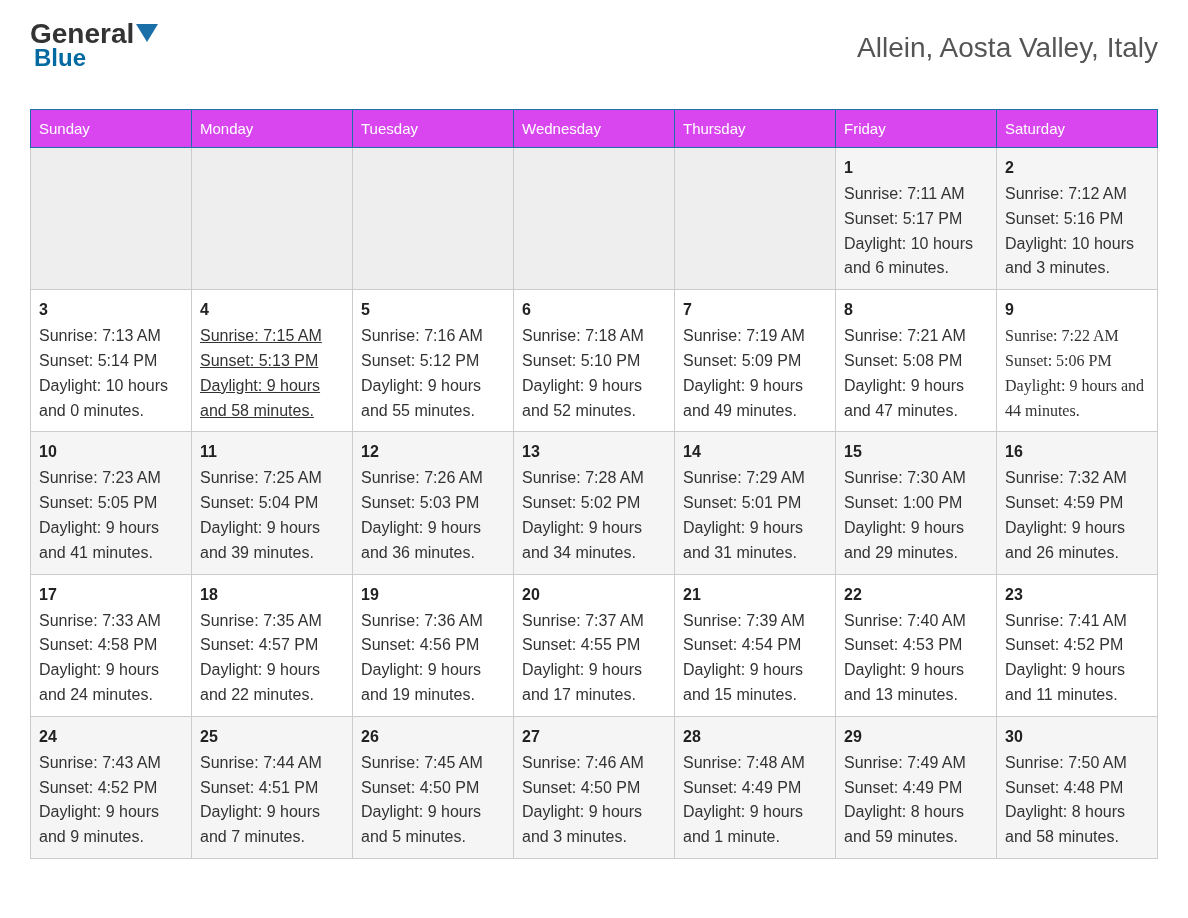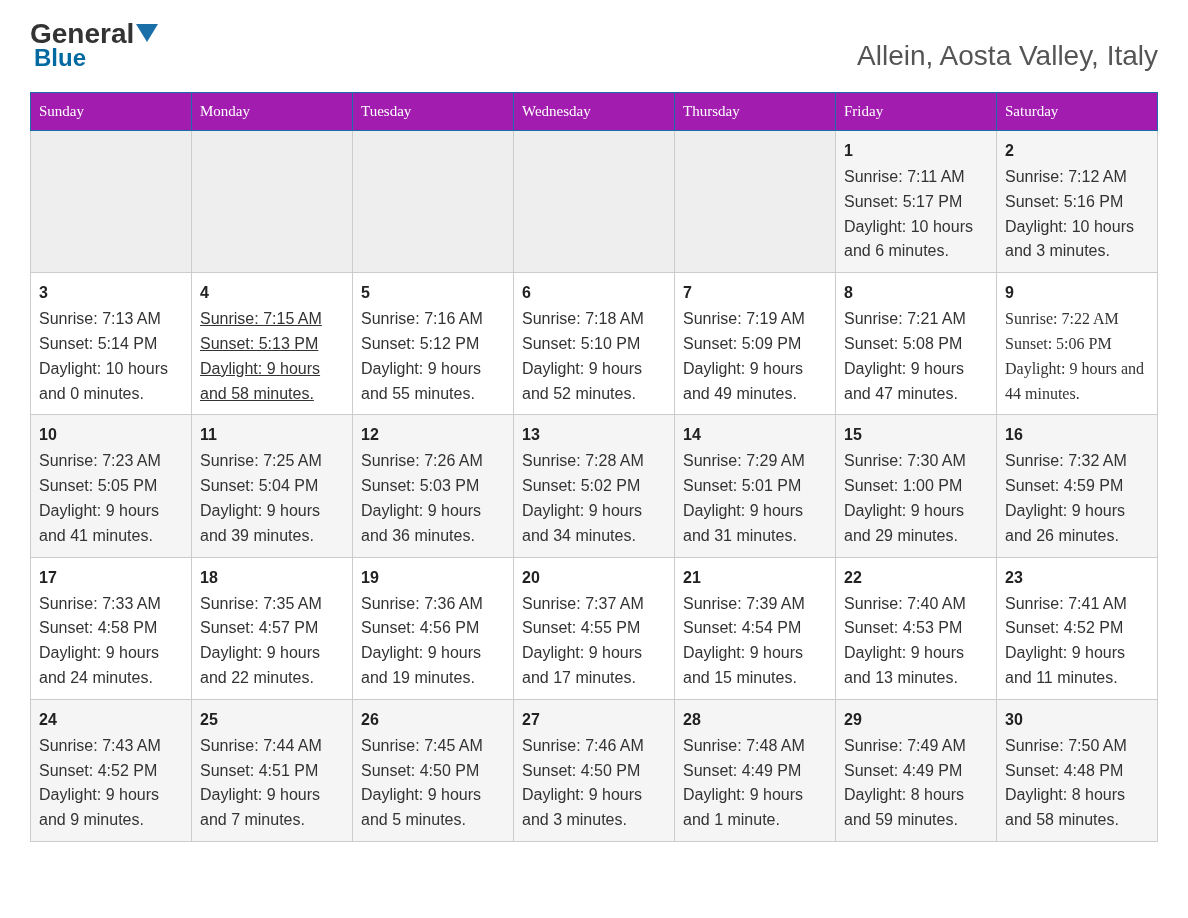--- a/index.html
+++ b/index.html
@@ -7,22 +7,22 @@
       font-family: Arial, sans-serif;
       background: #fff;
       color: #333;
       width: 1188px;
       min-height: 918px;
       padding: 20px 30px;
     }
     .header {
       display: flex;
       justify-content: space-between;
-      align-items: flex-end;
-      margin-bottom: 20px;
+      align-items: center;
+      margin-bottom: 37px;
     }
     .logo {
       display: flex;
       flex-direction: column;
       align-items: flex-start;
     }
     .logo-text {
       font-size: 28px;
       font-weight: bold;
       color: #333;
@@ -48,23 +48,22 @@
       font-size: 28px;
       color: #555;
       margin-top: 4px;
     }
     table {
       width: 100%;
       border-collapse: collapse;
       table-layout: fixed;
     }
     thead tr {
-      background-color: #a21caf;
+      background-color: #d946ef;
       color: #fff;
-      font-family: Liberation Serif, serif;
     }
     thead th {
       padding: 10px 8px;
       font-size: 15px;
       font-weight: normal;
       text-align: left;
       border: 1px solid #1a6fa8;
     }
     tbody tr {
       background-color: #fff;

